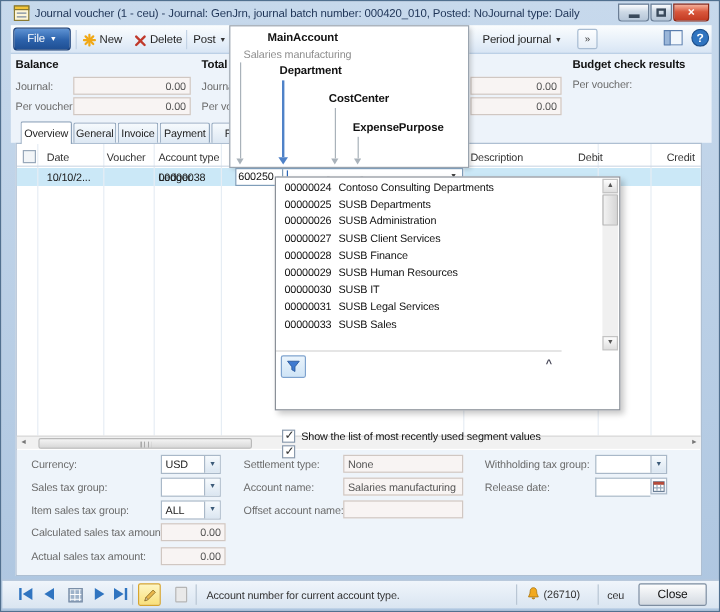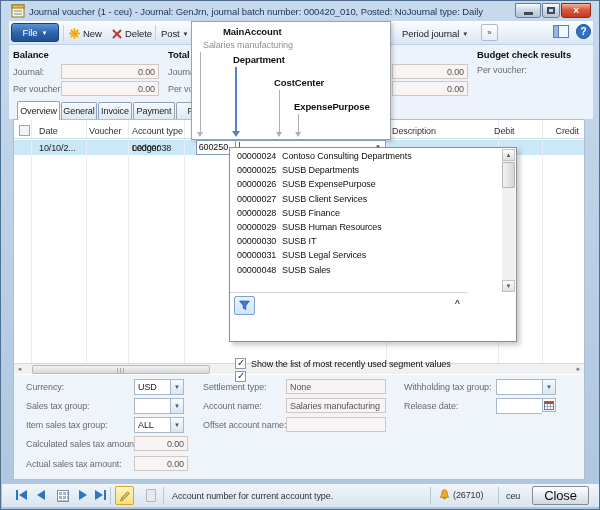--- a/index.html
+++ b/index.html
@@ -67,21 +67,21 @@
   .navbtn { position:absolute; top:6px; display:flex; align-items:center; gap:1px; }
   .tri-l { width:0; height:0; border-top:5px solid transparent; border-bottom:5px solid transparent; border-right:8px solid #2f74c0; }
   .tri-r { width:0; height:0; border-top:5px solid transparent; border-bottom:5px solid transparent; border-left:8px solid #2f74c0; }
   .nav-bar { width:2px; height:10px; background:#2f74c0; }
   .grid-ic { width:12px; height:12px; background-color:#9fb3ca; background-image:linear-gradient(#fff 1px, transparent 1px),linear-gradient(90deg,#fff 1px, transparent 1px); background-size:4px 4px; border:1px solid #7b8fa8; }
   .pencil-btn { position:absolute; left:113px; top:2px; width:19px; height:19px; border:1px solid #d8a52c; border-radius:2px; background:linear-gradient(#fef6c3,#f9e07a); display:flex; align-items:center; justify-content:center; }
   .attach-ic { position:absolute; left:144px; top:5px; width:10px; height:13px; border:1px solid #b5b5b5; background:#e9e9e9; border-radius:1px; }
   .sb-hint { position:absolute; left:170px; top:7px; color:#333; }
   .bell-wrap { position:absolute; left:436px; top:4px; display:flex; align-items:center; gap:2px; color:#333; }
   .sb-ceu { position:absolute; left:504px; top:7px; color:#333; }
-  .close-btn { position:absolute; left:530px; top:2px; width:57px; height:19px; border:1px solid #7d8da0; border-radius:2px; background:linear-gradient(#fdfdfd,#e4e8ed 60%,#d3d9e0); text-align:center; line-height:18px; color:#111; font-size:13px; }
+  .close-btn { position:absolute; left:530px; top:2px; width:57px; height:19px; border:1px solid #7d8da0; border-radius:2px; background:linear-gradient(#fdfdfd,#e4e8ed 60%,#d3d9e0); text-align:center; line-height:18px; color:#111; font-size:10px; }
 
   
   .seg-tip { position:absolute; left:190px; top:20px; width:200px; height:119px; background:#fff; border:1px solid #9aa4af; box-shadow:2px 2px 4px rgba(0,0,0,.18); z-index:60; }
   .seg-name { position:absolute; font-weight:bold; color:#111; font-size:9.5px; white-space:nowrap; }
   .seg-desc { position:absolute; color:#8f8f8f; white-space:nowrap; }
   .seg-line { position:absolute; width:1px; background:#a9b2ba; }
   .seg-line.blue { background:#4f82c8; width:2px; }
   .seg-head { position:absolute; width:0; height:0; border-left:3px solid transparent; border-right:3px solid transparent; border-top:5px solid #a9b2ba; }
   .seg-head.blue { border-top-color:#4f82c8; border-left-width:4px; border-right-width:4px; border-top-width:6px; }
 
@@ -214,21 +214,21 @@
   <div class="colsep" style="left:385px;"></div>
   <div class="colsep" style="left:497px;"></div>
   <div class="colsep" style="left:541px;"></div>
   <div class="gridhead-line"></div>
 
   <div class="gchk"></div>
   <div class="gh" style="left:38px;">Date</div>
   <div class="gh" style="left:88px;">Voucher</div>
   <div class="gh" style="left:131px;">Account type</div>
   <div class="gh" style="left:391px;">Description</div>
-  <div class="gh" style="left:493px; width:38px; text-align:left;">Debit</div>
+  <div class="gh" style="left:472px; width:38px; text-align:center;">Debit</div>
   <div class="gh" style="left:545px; width:33px; text-align:right;">Credit</div>
 
   <div class="gv" style="left:38px;">10/10/2...</div>
   <div class="gv" style="left:88px;margin-left:43px;">00000038</div>
   <div class="gv" style="left:131px;">Ledger</div>
 
   <div class="hscroll">
     <div class="hs-btn" style="left:0;">◄</div>
     <div class="hs-thumb">
         <div class="hs-grip"></div>
@@ -360,21 +360,21 @@
         <div class="lk-row">
           <span class="lk-code">00000024</span>
           <span class="lk-name">Contoso Consulting Departments</span>
         </div>
         <div class="lk-row">
           <span class="lk-code">00000025</span>
           <span class="lk-name">SUSB Departments</span>
         </div>
         <div class="lk-row">
           <span class="lk-code">00000026</span>
-          <span class="lk-name">SUSB ExpensePurpose</span>
+          <span class="lk-name">SUSB Administration</span>
         </div>
         <div class="lk-row">
           <span class="lk-code">00000027</span>
           <span class="lk-name">SUSB Client Services</span>
         </div>
         <div class="lk-row">
           <span class="lk-code">00000028</span>
           <span class="lk-name">SUSB Finance</span>
         </div>
         <div class="lk-row">
@@ -383,21 +383,21 @@
         </div>
         <div class="lk-row">
           <span class="lk-code">00000030</span>
           <span class="lk-name">SUSB IT</span>
         </div>
         <div class="lk-row">
           <span class="lk-code">00000031</span>
           <span class="lk-name">SUSB Legal Services</span>
         </div>
         <div class="lk-row">
-          <span class="lk-code">00000048</span>
+          <span class="lk-code">00000033</span>
           <span class="lk-name">SUSB Sales</span>
         </div>
       </div>
     <div class="lk-scroll">
       <div class="lk-sbtn" style="top:0;">▲</div>
       <div class="lk-thumb"></div>
       <div class="lk-sbtn" style="bottom:0;">▼</div>
     </div>
     <div class="lk-filterrow">
       <div class="filter-btn">

